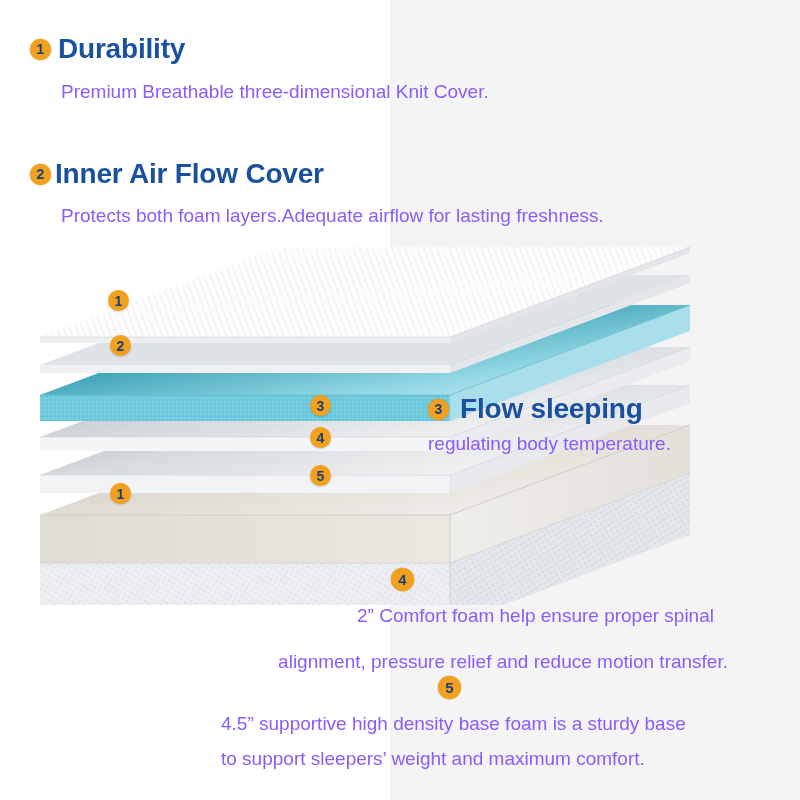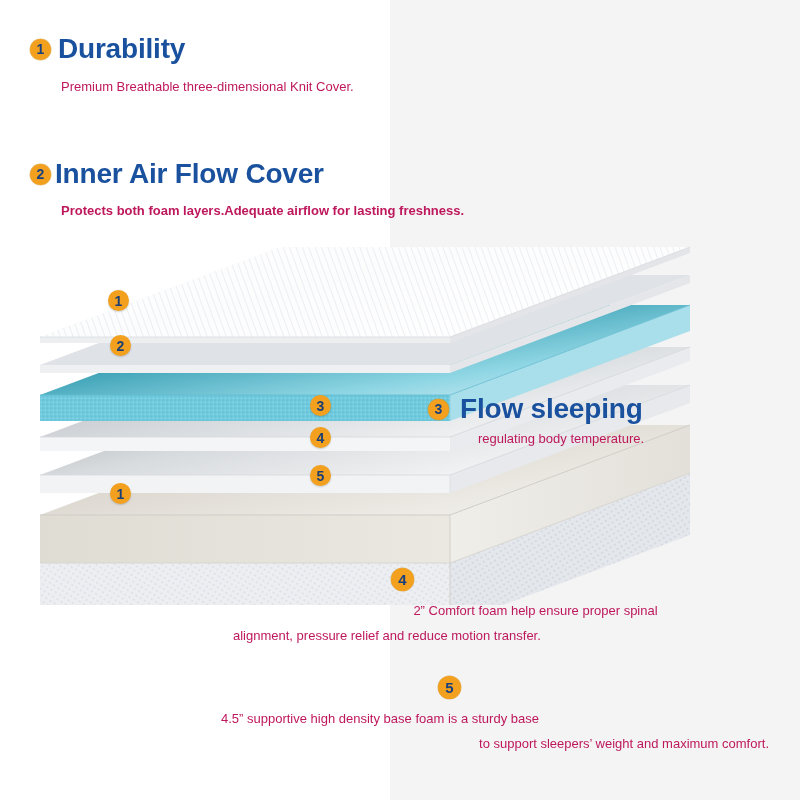--- a/index.html
+++ b/index.html
@@ -35,21 +35,21 @@
     display:flex; align-items:center; justify-content:center;
     line-height:1; flex:none;
     box-shadow:0 0 0 0.5px rgba(200,140,20,.55);
   }
   .badge.big { width:23px; height:23px; font-size:15px; }
   .f-title {
     color:#19519e; font-weight:bold; font-size:28px;
     letter-spacing:-0.2px;
   }
   .f-desc {
-    color:#be185d; font-size:13px; line-height:1.68;
+    color:#8b5cf6; font-size:19px; line-height:1.68;
     white-space:nowrap;
   }
 
   
   #art {
     position:absolute; left:0; top:225px; width:720px; height:380px;
   }
   #art svg { position:absolute; left:0; top:0; }
 
   
@@ -187,38 +187,38 @@
     <span class="f-title">Durability</span>
   </div>
   <div class="f-desc" style="margin:11px 0 0 31px;">Premium Breathable three-dimensional Knit Cover.</div>
 </div>
 
 <div class="feature" id="f2" style="left:30px; top:158px;">
   <div class="f-head" style="gap:4px;">
     <span class="badge">2</span>
     <span class="f-title">Inner Air Flow Cover</span>
   </div>
-  <div class="f-desc" style="margin:10px 12px 0 31px;font-weight:bold;">Protects both foam layers.Adequate airflow for lasting freshness.</div>
+  <div class="f-desc" style="margin:10px 12px 0 31px;">Protects both foam layers.Adequate airflow for lasting freshness.</div>
 </div>
 
 <div class="feature" id="f3" style="left:428px; top:393px;">
   <div class="f-head" style="gap:11px;">
     <span class="badge">3</span>
     <span class="f-title">Flow sleeping</span>
   </div>
-  <div class="f-desc" style="margin:3px 0 0 0; text-align:center; width:266px;">regulating body temperature.</div>
+  <div class="f-desc" style="margin:3px 0 0 0; text-align:left; width:266px;">regulating body temperature.</div>
 </div>
 
 <div class="feature" id="f4" style="left:391px; top:568px;">
   <div class="f-head" style="gap:10px;">
     <span class="badge big">4</span>
   </div>
   <div class="f-desc" style="margin:9px 0 0 -48px; text-align:center; width:385px;">2” Comfort foam help ensure proper spinal</div>
-  <div class="f-desc" style="margin:3px 0 0 -158px; text-align:left; width:495px;">alignment, pressure relief and reduce motion transfer.</div>
+  <div class="f-desc" style="margin:14px 0 0 -158px; text-align:right; width:495px;">alignment, pressure relief and reduce motion transfer.</div>
 </div>
 
 <div class="feature" id="f5" style="left:438px; top:676px;">
   <div class="f-head" style="gap:11px;">
     <span class="badge big">5</span>
   </div>
   <div class="f-desc" style="margin:9px 0 0 -217px; text-align:left; width:548px;">4.5” supportive high density base foam is a sturdy base</div>
-  <div class="f-desc" style="margin:3px 0 0 -217px; text-align:right; width:548px;">to support sleepers’ weight and maximum comfort.</div>
+  <div class="f-desc" style="margin:3px 0 0 -217px; width:548px;">to support sleepers’ weight and maximum comfort.</div>
 </div>
 
 </body></html>

